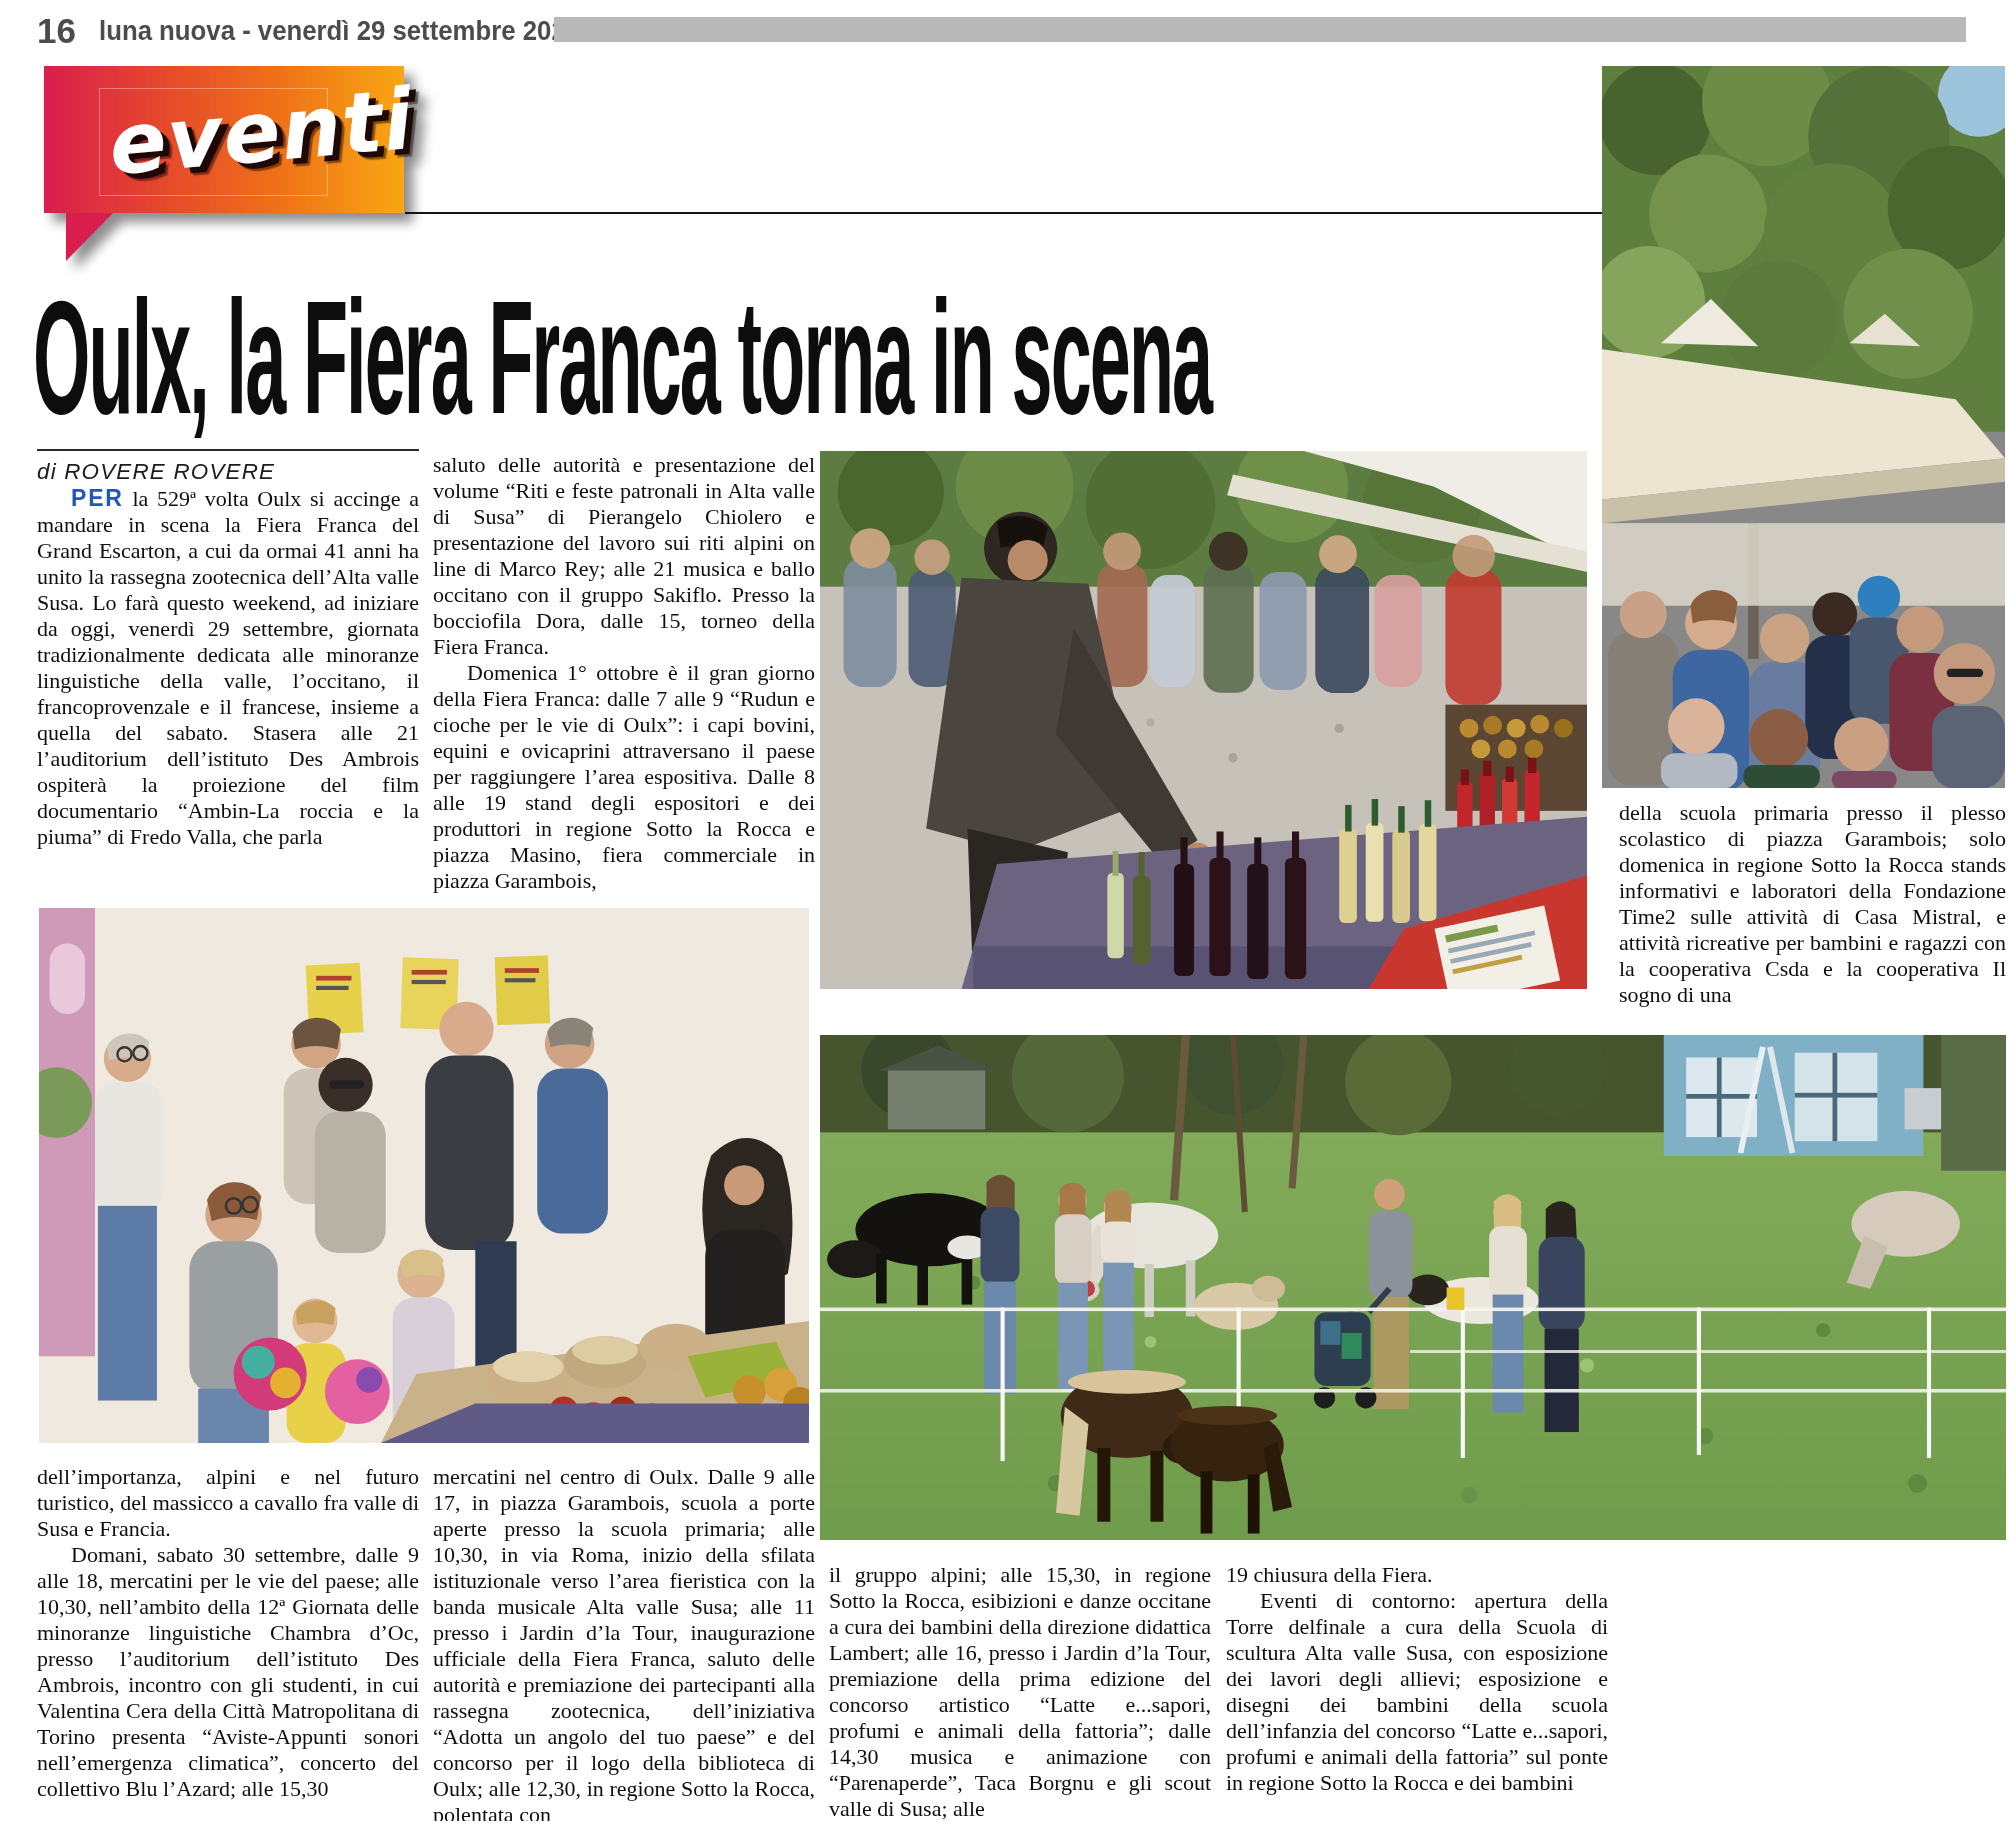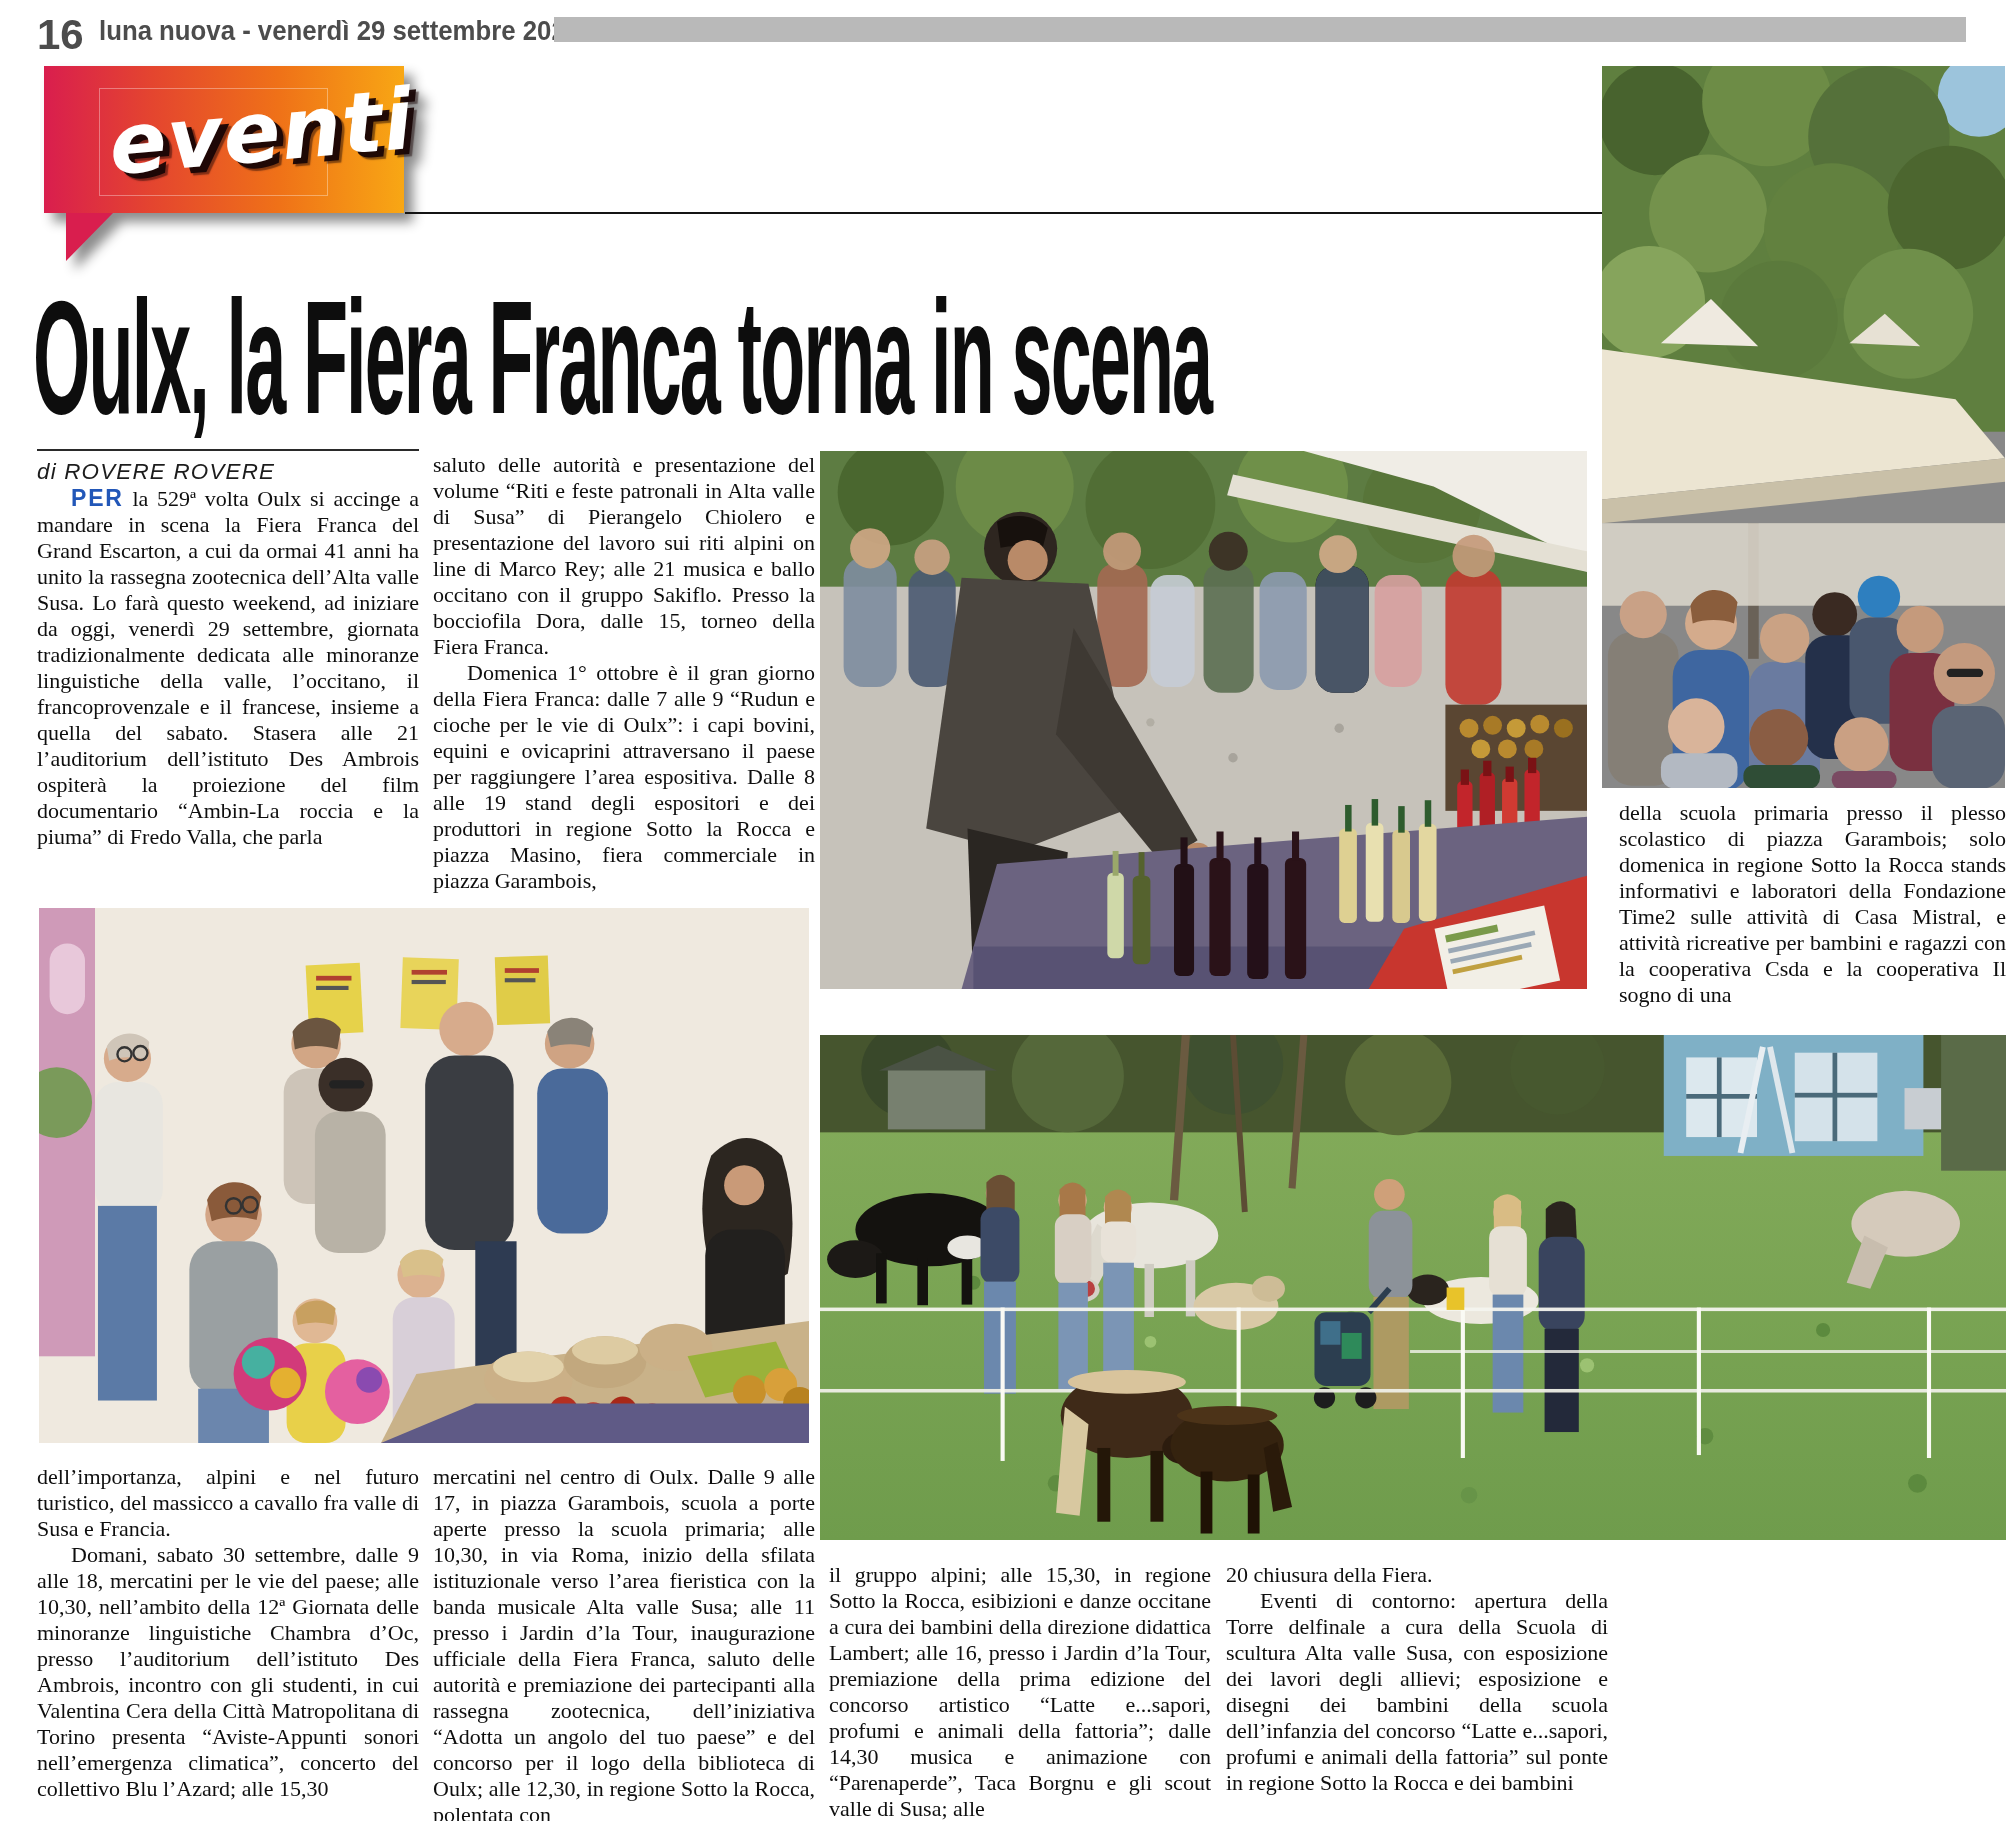--- a/index.html
+++ b/index.html
@@ -1,20 +1,20 @@
 <!DOCTYPE html>
 <html lang="it" style="font-size:9.4px"><head>
 <meta charset="utf-8">
 <style>
   html,body{margin:0;padding:0;background:#ffffff;}
   .page{position:relative;width:2015px;height:1824px;background:#ffffff;overflow:hidden;
         font-family:"Liberation Serif", serif;color:#111;}
   
   .pagenum{position:absolute;left:37px;top:10.6px;font-family:"Liberation Sans",sans-serif;
-           font-weight:700;font-size:42px;color:#4c4c4c;}
+           font-weight:700;font-size:35px;color:#4c4c4c;}
   .masthead{position:absolute;left:99px;top:15.3px;font-family:"Liberation Sans",sans-serif;
             font-weight:700;font-size:28px;color:#4c4c4c;white-space:nowrap;
             transform:scaleX(.92);transform-origin:left top;}
   .headerbar{position:absolute;left:554px;top:16.5px;width:1412px;height:25px;background:#b9b9b9;}
   
   .eventi-wrap{position:absolute;left:44px;top:66px;filter:drop-shadow(9.4px 9.4px 5.9px rgba(0,0,0,.45));}
   .eventi-box{position:relative;width:360px;height:147px;
       background:linear-gradient(90deg,#d91e4e 0%,#e4452f 30%,#ef7118 65%,#f8a714 100%);}
   .eventi-inner{position:absolute;left:55px;top:22.4px;width:227px;height:106px;
       border:1.2px solid rgba(255,255,255,.35);}
@@ -98,21 +98,21 @@
     <p>dell’importanza, alpini e nel futuro turistico, del massicco a cavallo fra valle di Susa e Francia.</p>
     <p class="indent">Domani, sabato 30 settembre, dalle 9 alle 18, mercatini per le vie del paese; alle 10,30, nell’ambito della 12ª Giornata delle minoranze linguistiche Chambra d’Oc, presso l’auditorium dell’istituto Des Ambrois, incontro con gli studenti, in cui Valentina Cera della Città Matropolitana di Torino presenta “Aviste-Appunti sonori nell’emergenza climatica”, concerto del collettivo Blu l’Azard; alle 15,30</p>
   </div>
   <div class="col" id="botcol2">
     <p>mercatini nel centro di Oulx. Dalle 9 alle 17, in piazza Garambois, scuola a porte aperte presso la scuola primaria; alle 10,30, in via Roma, inizio della sfilata istituzionale verso l’area fieristica con la banda musicale Alta valle Susa; alle 11 presso i Jardin d’la Tour, inaugurazione ufficiale della Fiera Franca, saluto delle autorità e premiazione dei partecipanti alla rassegna zootecnica, dell’iniziativa “Adotta un angolo del tuo paese” e del concorso per il logo della biblioteca di Oulx; alle 12,30, in regione Sotto la Rocca, polentata con</p>
   </div>
   <div class="col" id="botcol3">
     <p>il gruppo alpini; alle 15,30, in regione Sotto la Rocca, esibizioni e danze occitane a cura dei bambini della direzione didattica Lambert; alle 16, presso i Jardin d’la Tour, premiazione della prima edizione del concorso artistico “Latte e...sapori, profumi e animali della fattoria”; dalle 14,30 musica e animazione con “Parenaperde”, Taca Borgnu e gli scout valle di Susa; alle</p>
   </div>
   <div class="col" id="botcol4">
-    <p>20 chiusura della Fiera.</p>
+    <p>19 chiusura della Fiera.</p>
     <p class="indent">Eventi di contorno: apertura della Torre delfinale a cura della Scuola di scultura Alta valle Susa, con esposizione dei lavori degli allievi; esposizione e disegni dei bambini della scuola dell’infanzia del concorso “Latte e...sapori, profumi e animali della fattoria” sul ponte in regione Sotto la Rocca e dei bambini</p>
   </div>
   <div class="col" id="botcol5">
   </div>
 
   <div class="photo" id="photo-fair">
     <svg viewBox="0 0 684 1224" preserveAspectRatio="none">
       <rect x="0" y="0" width="684" height="620" fill="#5f7f3f"></rect>
       <circle cx="640" cy="50" r="70" fill="#9cc4dc"></circle>
       <circle cx="90" cy="90" r="95" fill="#48632e"></circle>

